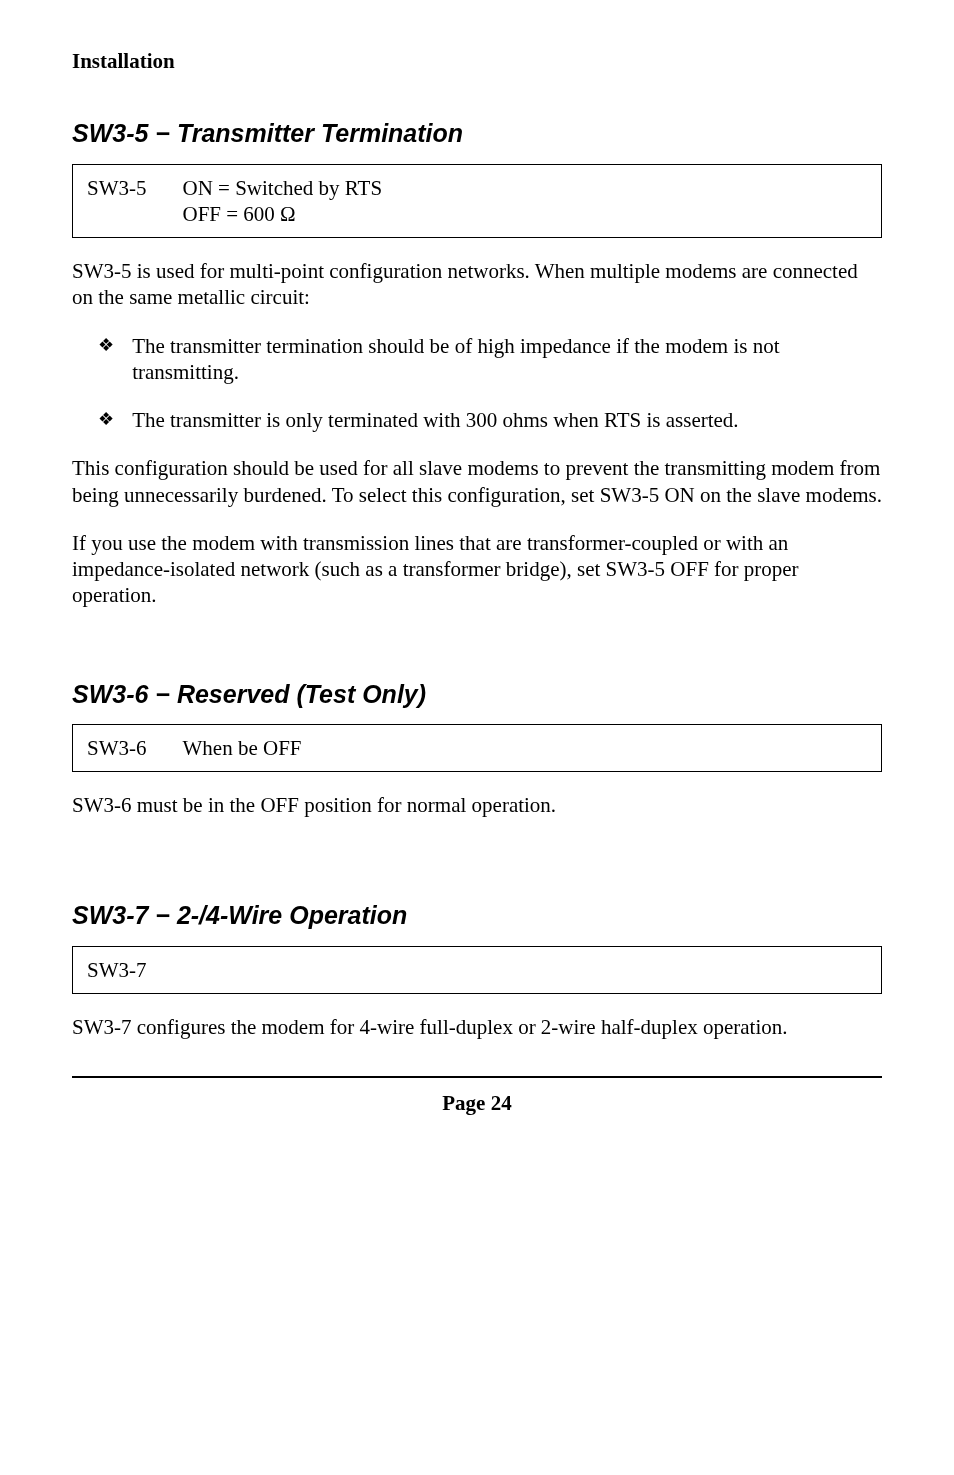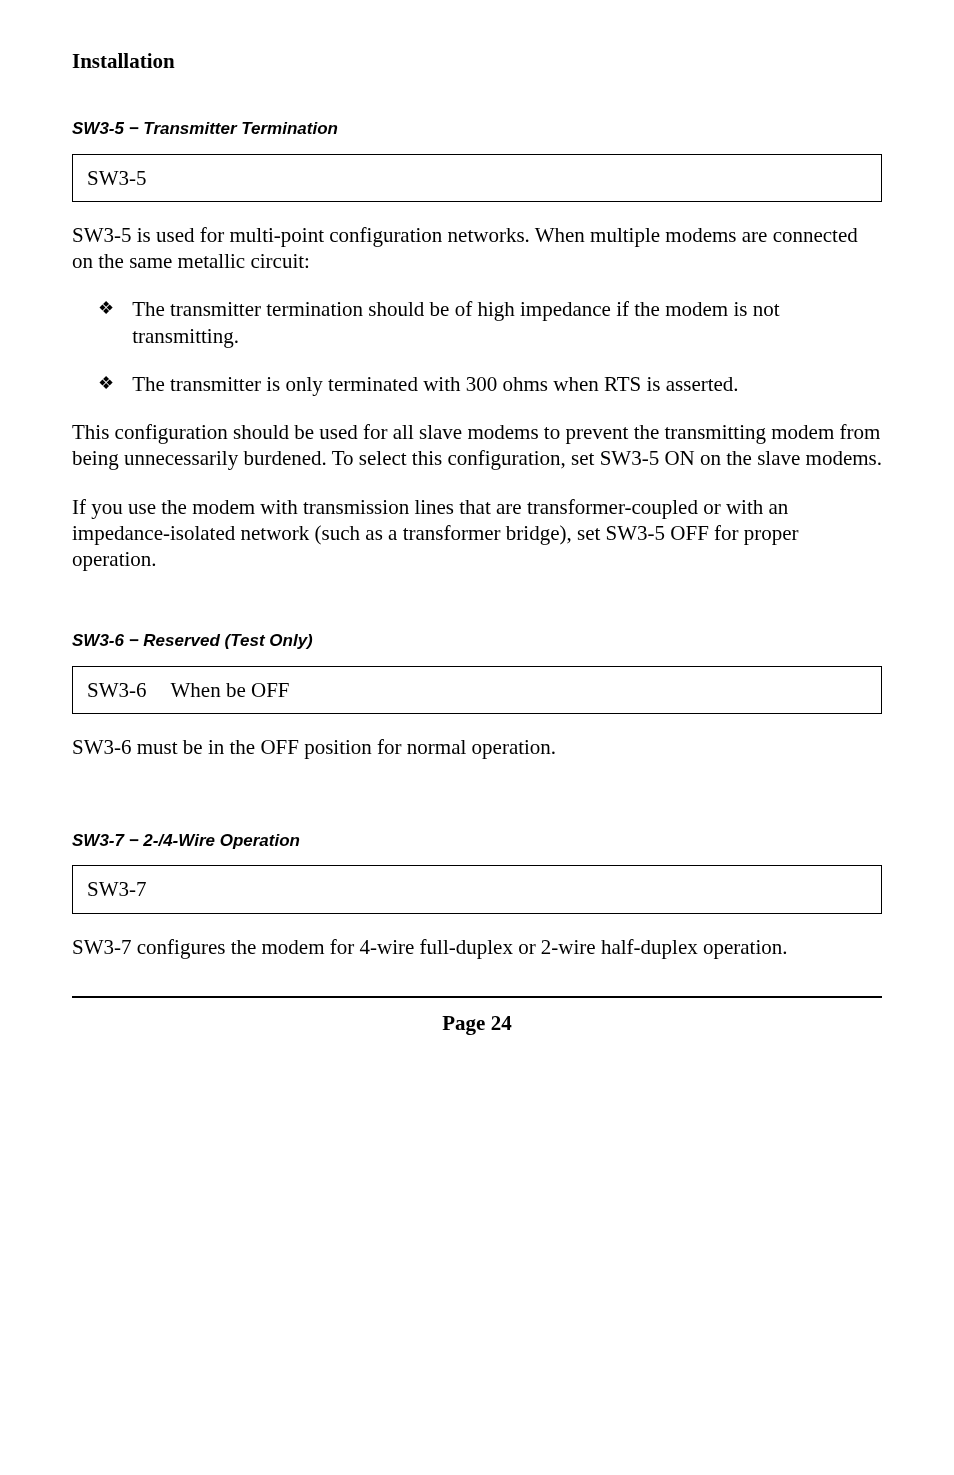--- a/index.html
+++ b/index.html
@@ -12,32 +12,32 @@
     line-height: 1.25;
   }
   .page-title {
     font-weight: bold;
     margin-bottom: 44px;
   }
   .section-label {
     font-family: Arial, Helvetica, sans-serif;
     font-weight: bold;
     font-style: italic;
-    font-size: 17px;
-    margin-top: 0;
+    font-size: 25px;
+    margin-top: 12px;
     margin-bottom: 14px;
   }
   .config-box {
     border: 1px solid #000;
     padding: 10px 14px 10px 14px;
     margin-bottom: 20px;
   }
   .config-row {
     display: flex;
-    gap: 24px;
+    gap: 36px;
   }
   .config-key {
     white-space: nowrap;
   }
   .para {
     margin-bottom: 22px;
   }
   .bullets {
     list-style: none;
     padding: 0 0 0 26px;
@@ -71,20 +71,24 @@
 </head>
 <body>
 
 <div class="page-title">Installation</div>
 
 <div class="section-label">SW3-5 − Transmitter Termination</div>
 
 <div class="config-box">
   <div class="config-row">
     <div class="config-key">SW3-5</div>
+    <div>
+      <div>ON = Switched by RTS</div>
+      <div>OFF = 600 Ω</div>
+    </div>
   </div>
 </div>
 
 <div class="para">SW3-5 is used for multi-point configuration networks. When multiple modems are connected on the same metallic circuit:</div>
 
 <ul class="bullets">
   <li>
     <span class="bullet-icon">❖</span>
     <span class="bullet-text">The transmitter termination should be of high impedance if the modem is not transmitting.</span>
   </li>

